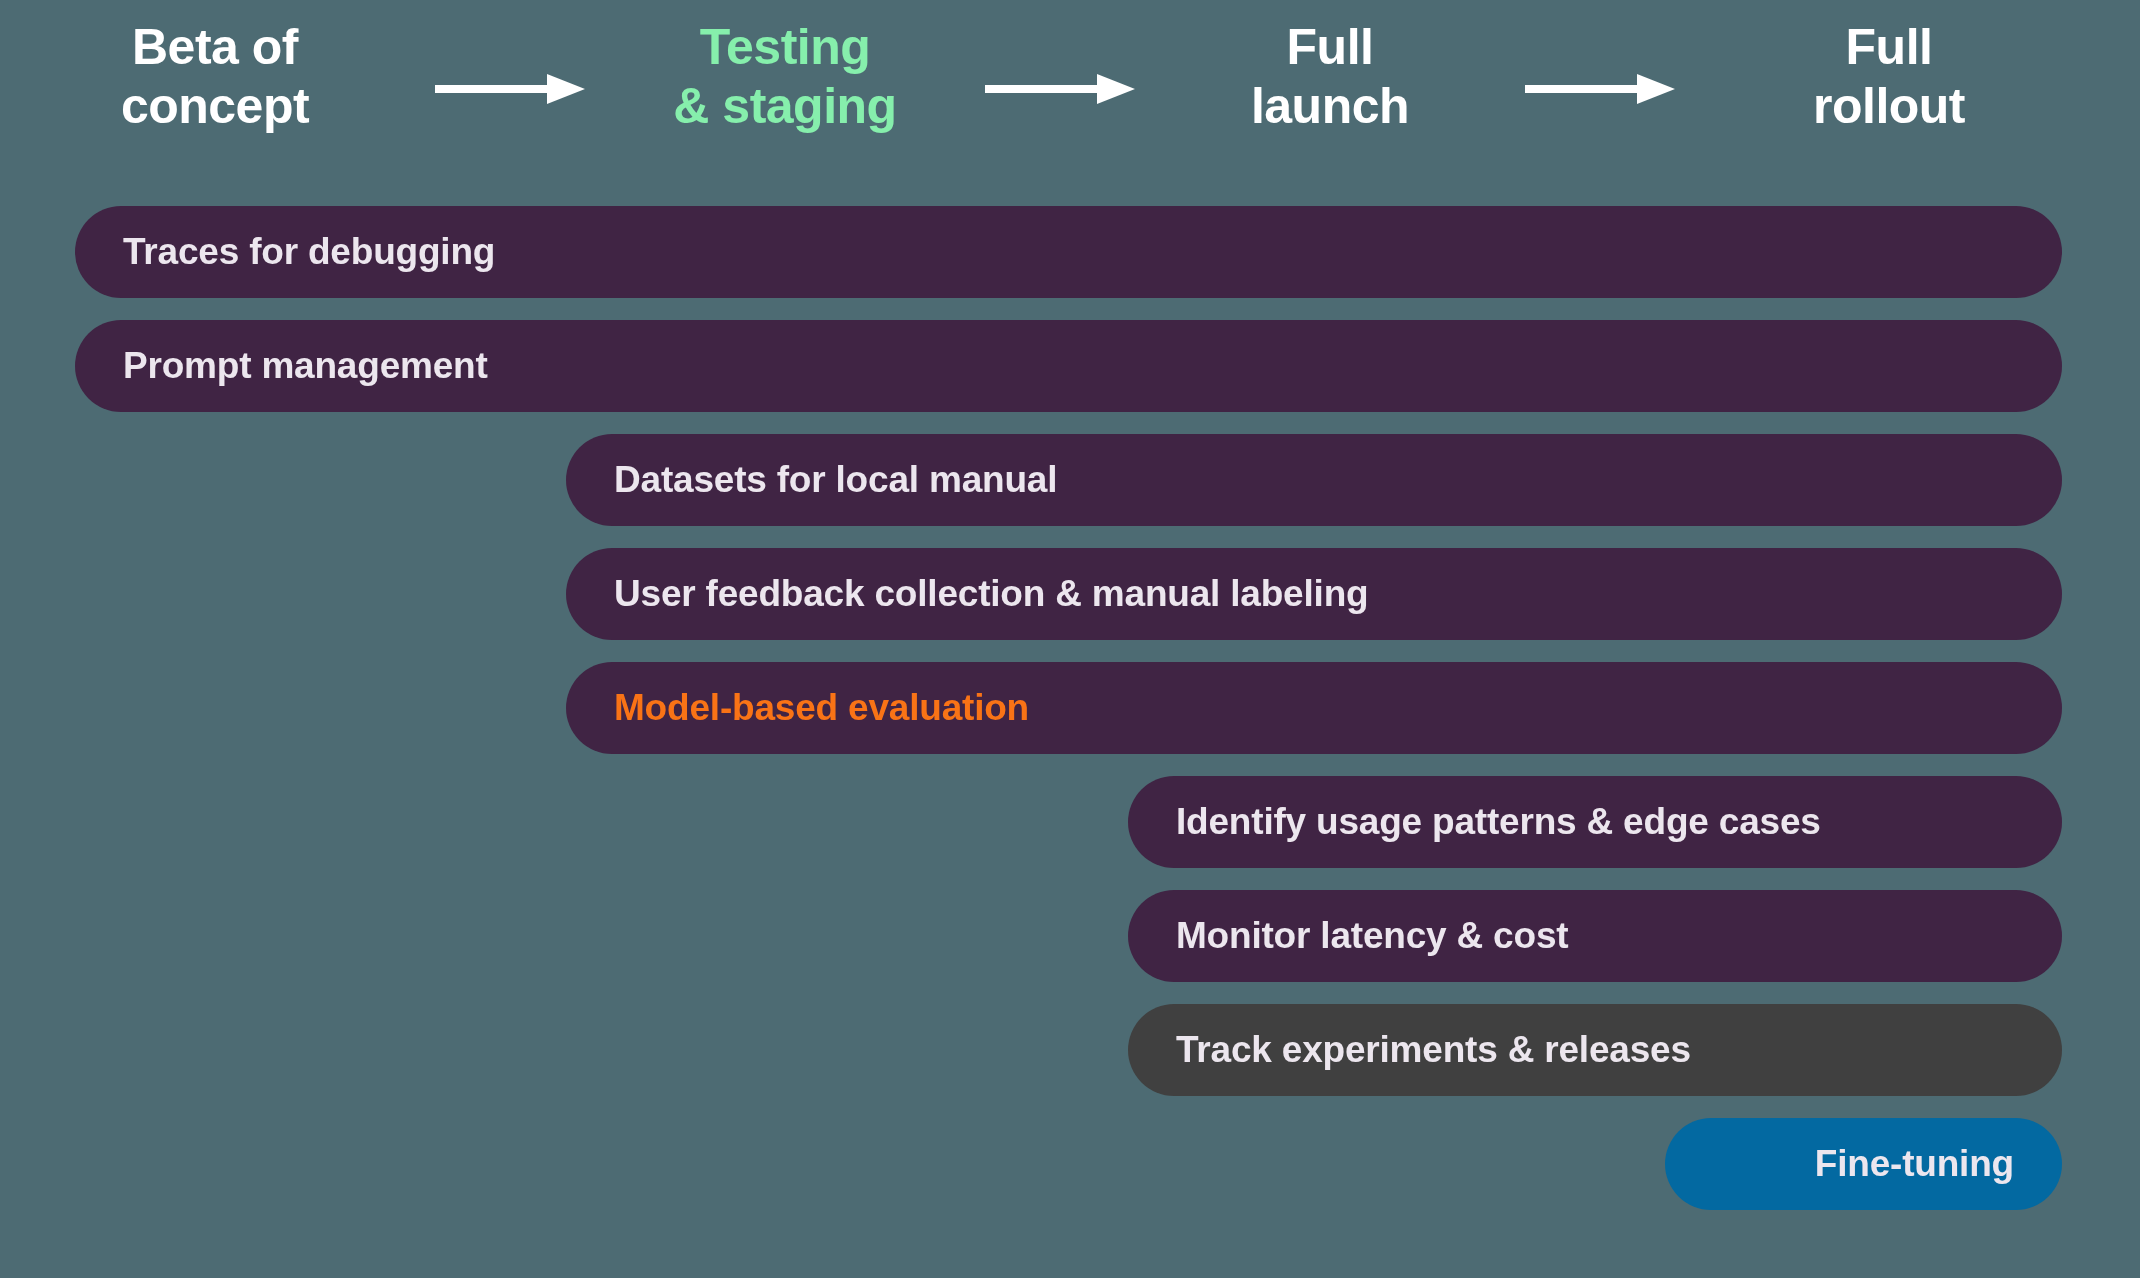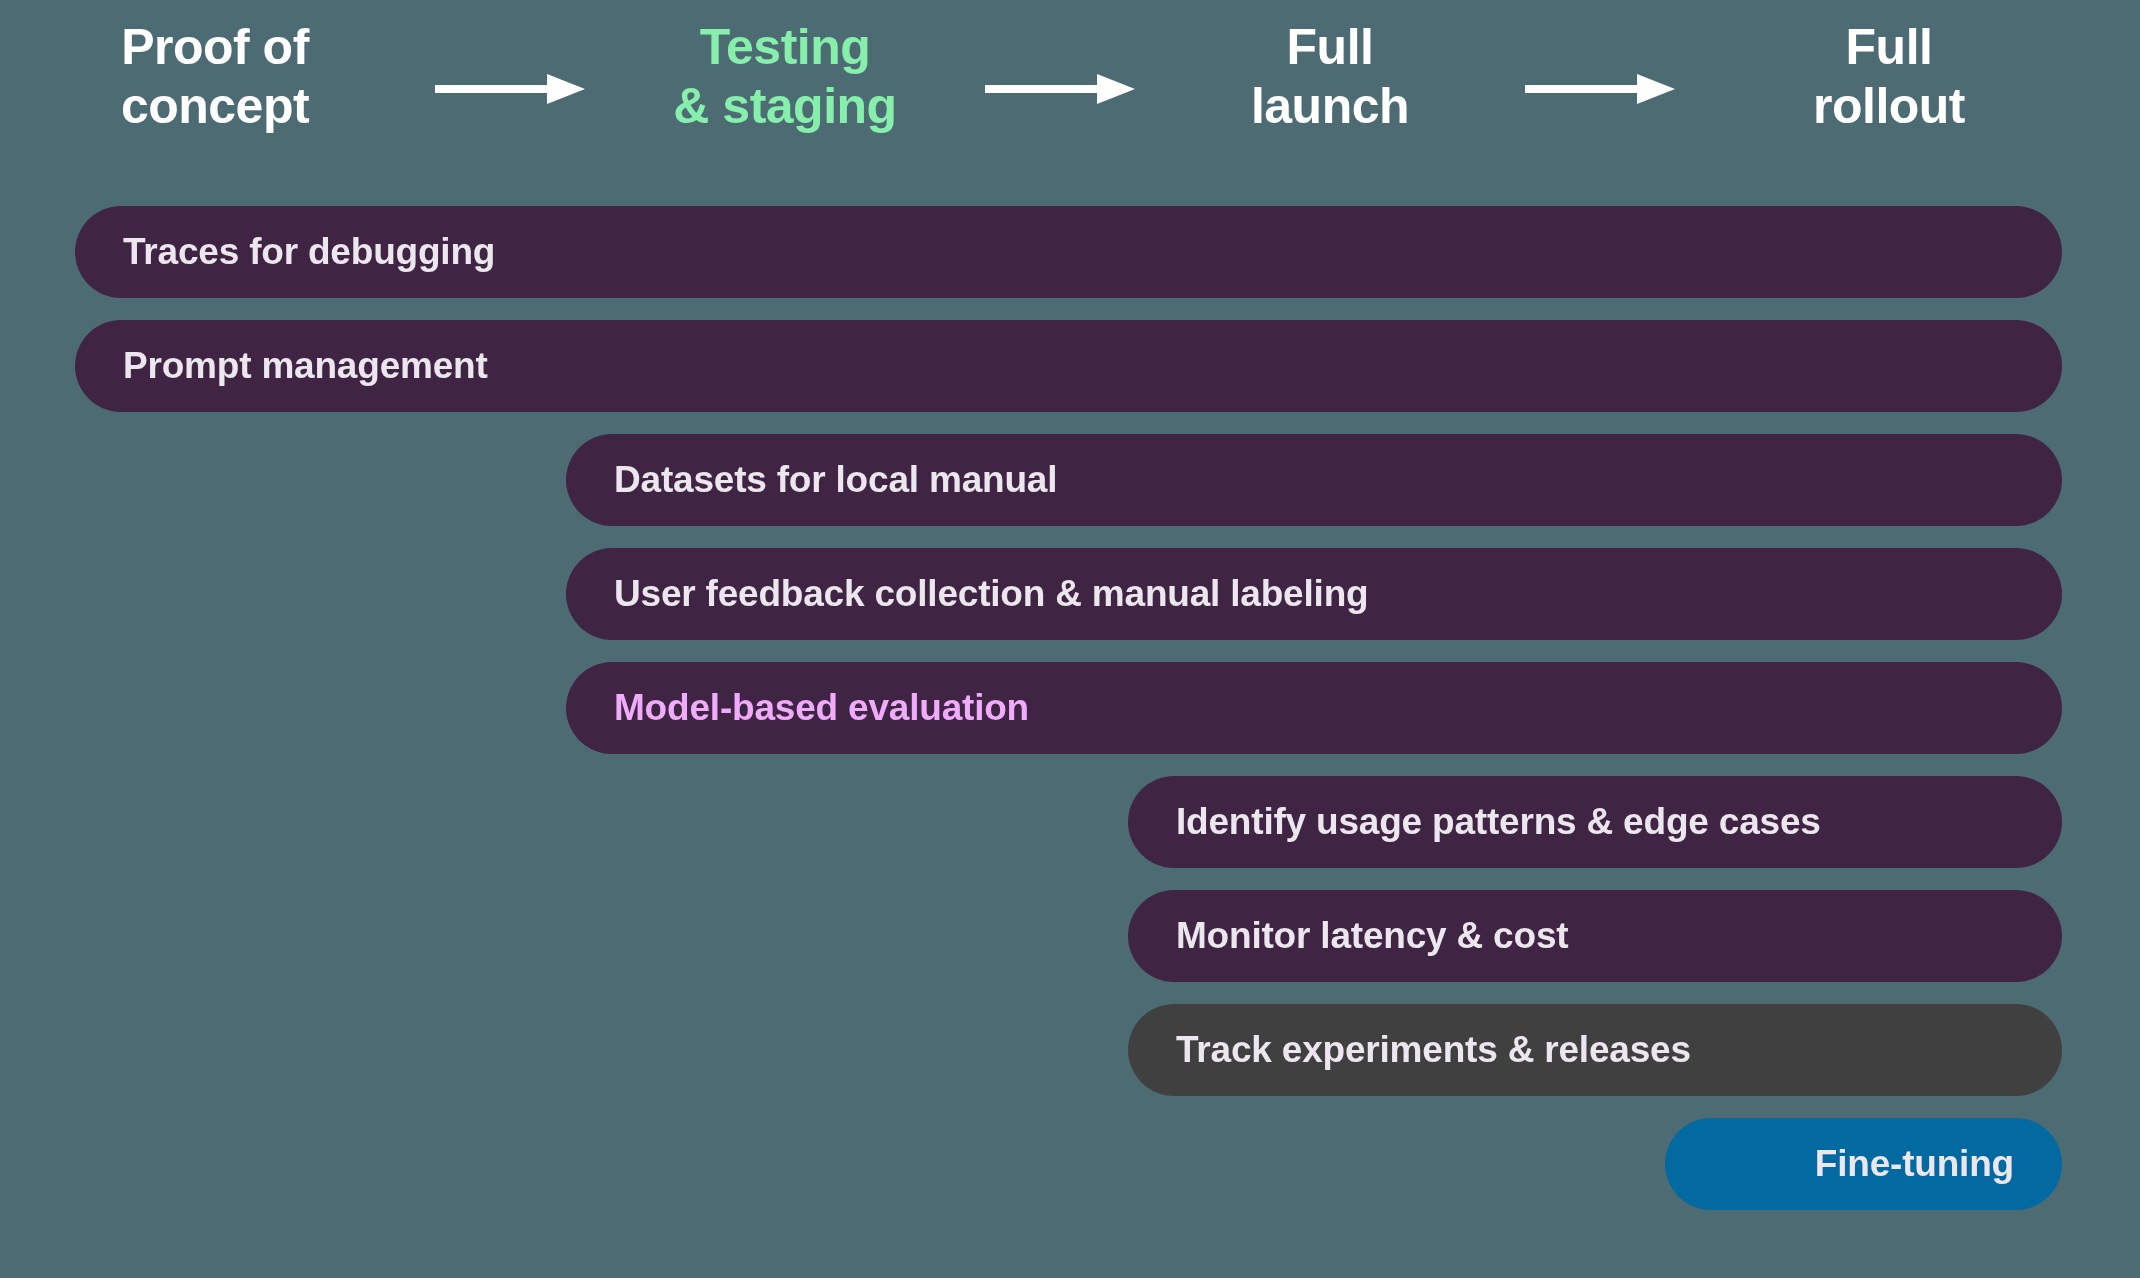--- a/index.html
+++ b/index.html
@@ -86,21 +86,21 @@
     padding-right: 48px;
   }
 </style>
 </head>
 <body>
 
 <div id="board" style="background: rgb(77, 107, 115);">
 
   <div class="phase-header">
 
-    <div class="phase-label p0" style="color: rgb(255, 255, 255);">Proof of
+    <div class="phase-label p0" style="color: rgb(255, 255, 255);">Beta of
 concept</div>
 
     <div class="phase-arrow a0">
       <svg viewBox="0 0 150 34" xmlns="http://www.w3.org/2000/svg" aria-hidden="true">
         <rect x="0" y="13" width="118" height="8" fill="#ffffff"></rect>
         <polygon points="112,2 150,17 112,32" fill="#ffffff"></polygon>
       </svg>
     </div>
 
     <div class="phase-label p1" style="color: #86efac;">Testing
@@ -138,21 +138,21 @@
 
   <div class="pill" style="left: 566px; top: 434px; width: 1496px; background: rgb(64, 36, 68);">
     <span class="pill-label" style="color: rgb(236, 230, 238);">Datasets for local manual</span>
   </div>
 
   <div class="pill" style="left: 566px; top: 548px; width: 1496px; background: rgb(64, 36, 68);">
     <span class="pill-label" style="color: rgb(236, 230, 238);">User feedback collection &amp; manual labeling</span>
   </div>
 
   <div class="pill" style="left: 566px; top: 662px; width: 1496px; background: rgb(64, 36, 68);">
-    <span class="pill-label" style="color: #f0abfc;">Model-based evaluation</span>
+    <span class="pill-label" style="color: #f97316;">Model-based evaluation</span>
   </div>
 
   <div class="pill" style="left: 1128px; top: 776px; width: 934px; background: rgb(64, 36, 68);">
     <span class="pill-label" style="color: rgb(236, 230, 238);">Identify usage patterns &amp; edge cases</span>
   </div>
 
   <div class="pill" style="left: 1128px; top: 890px; width: 934px; background: rgb(64, 36, 68);">
     <span class="pill-label" style="color: rgb(236, 230, 238); text-align: right;">Monitor latency &amp; cost</span>
   </div>
 

